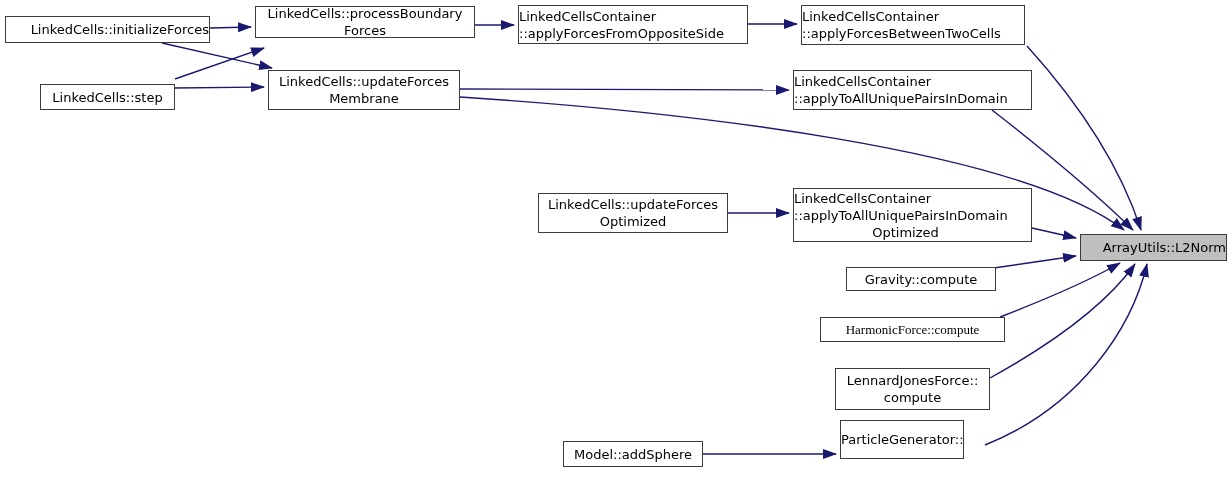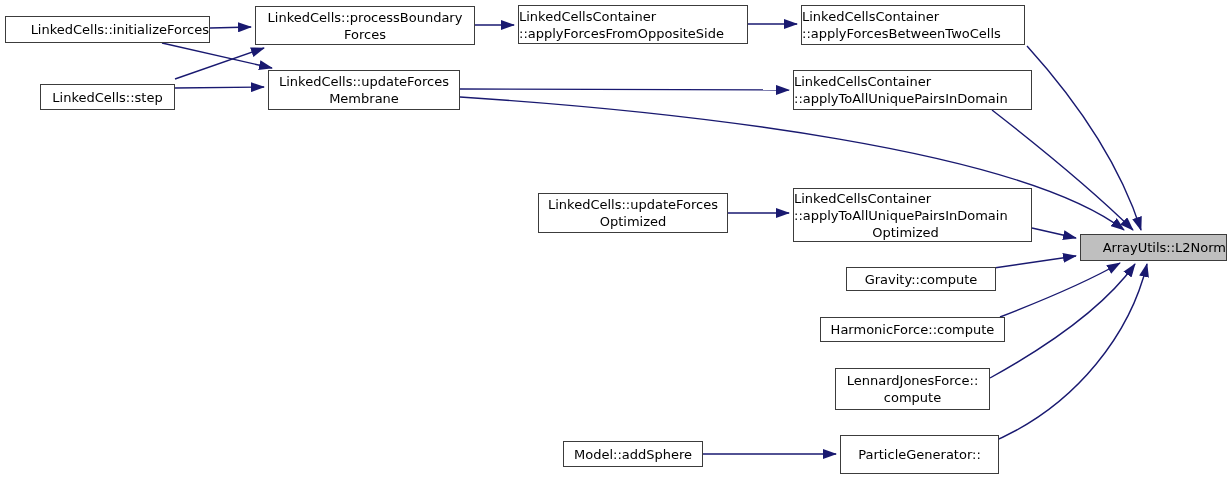--- a/index.html
+++ b/index.html
@@ -34,32 +34,32 @@
     justify-content:center;
     text-align:center;
   }
   .node span{display:block;white-space:nowrap;}
   .node.align-left{text-align:left;padding-right:4px;}
   .node.align-left span.center-line{text-align:center;padding-right:10px;}
   .node.target{background:var(--target-fill);text-align:right;}
   
   .n-initializeForces{left:5px;top:16px;width:205px;height:27px;align-items:flex-end;}
   .n-step{left:40px;top:84px;width:135px;height:26px;}
-  .n-processBoundaryForces{left:255px;top:6px;width:220px;height:39px;}
+  .n-processBoundaryForces{left:255px;top:6px;width:220px;height:32px;}
   .n-updateForcesMembrane{left:268px;top:70px;width:192px;height:40px;}
   .n-applyForcesFromOppositeSide{left:518px;top:5px;width:230px;height:39px;}
   .n-applyForcesBetweenTwoCells{left:801px;top:5px;width:224px;height:40px;}
   .n-applyToAllUniquePairsInDomain{left:793px;top:70px;width:239px;height:40px;}
   .n-updateForcesOptimized{left:538px;top:193px;width:190px;height:40px;}
   .n-applyToAllUniquePairsInDomainOptimized{left:793px;top:188px;width:239px;height:54px;}
   .n-gravityCompute{left:846px;top:267px;width:150px;height:24px;}
-  .n-harmonicForceCompute{left:820px;top:317px;width:185px;height:25px;}
+  .n-harmonicForceCompute{left:820px;top:317px;width:185px;height:25px;font-family:Liberation Serif, serif;}
   .n-lennardJonesForceCompute{left:835px;top:368px;width:155px;height:42px;}
   .n-modelAddSphere{left:563px;top:441px;width:140px;height:26px;}
-  .n-generateSphere{left:840px;top:435px;width:159px;height:39px;}
+  .n-generateSphere{left:840px;top:420px;width:124px;height:39px;}
   .n-l2norm{left:1080px;top:234px;width:147px;height:27px;}
 </style>
 </head>
 <body>
 
 <div class="canvas">
 
   <svg class="edges" viewBox="0 0 1232 481">
     <defs>
       <marker id="arrow" viewBox="0 0 14 10" refX="13" refY="5" markerWidth="14" markerHeight="10" markerUnits="userSpaceOnUse" orient="auto">

